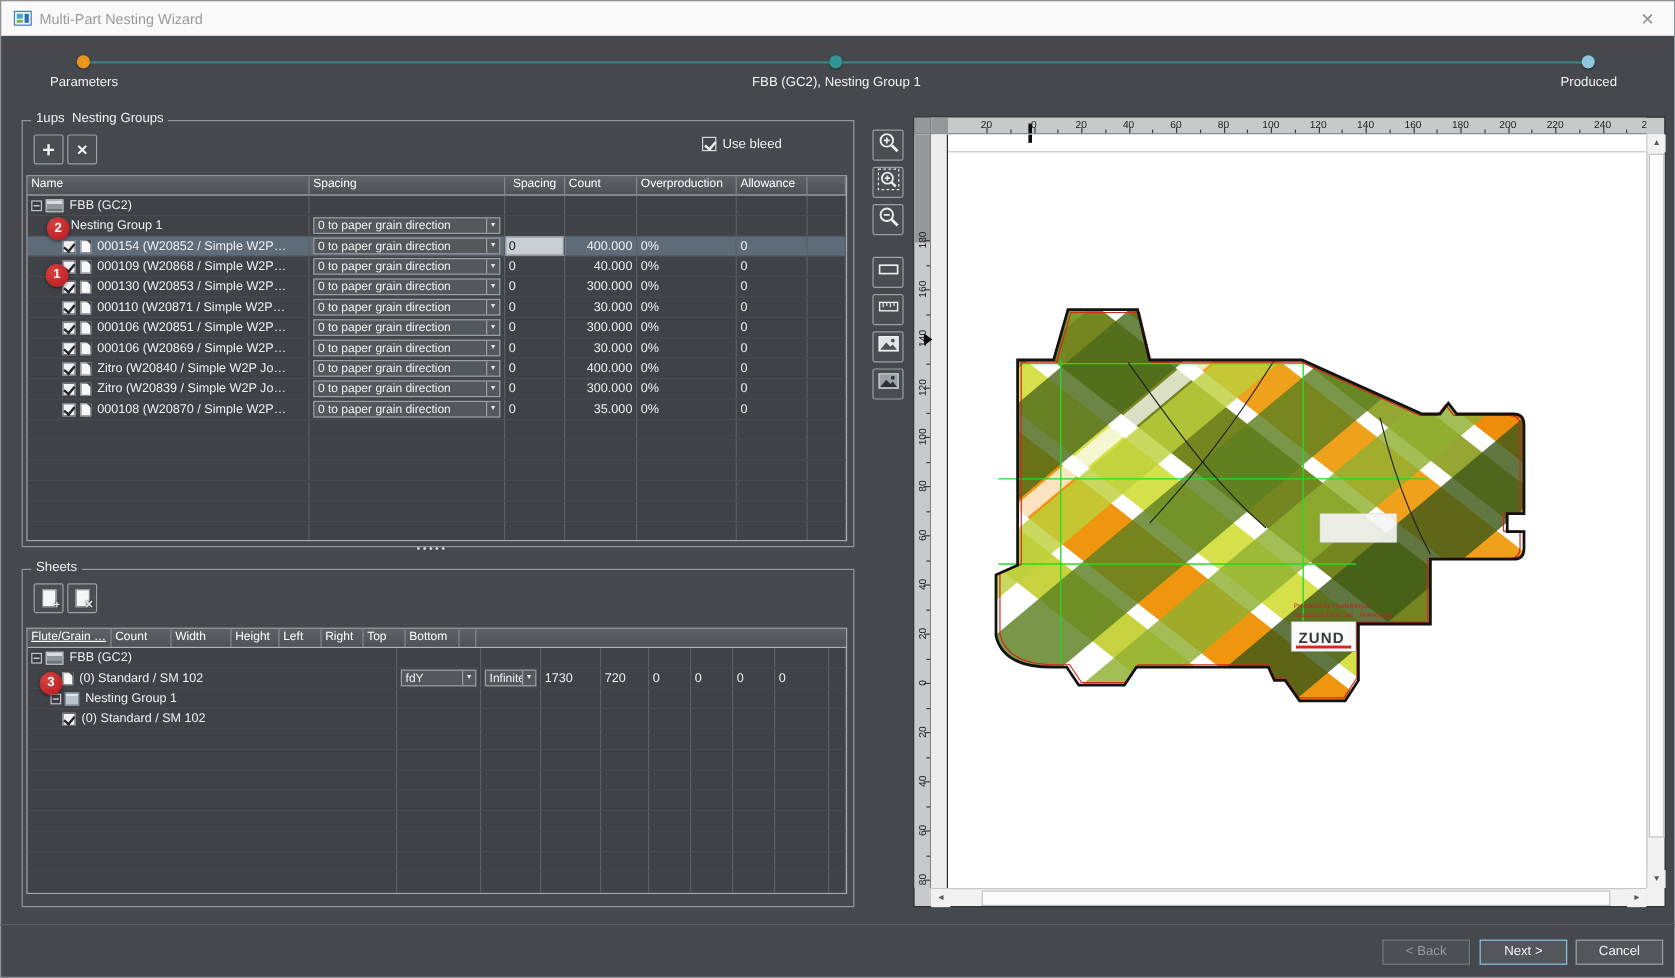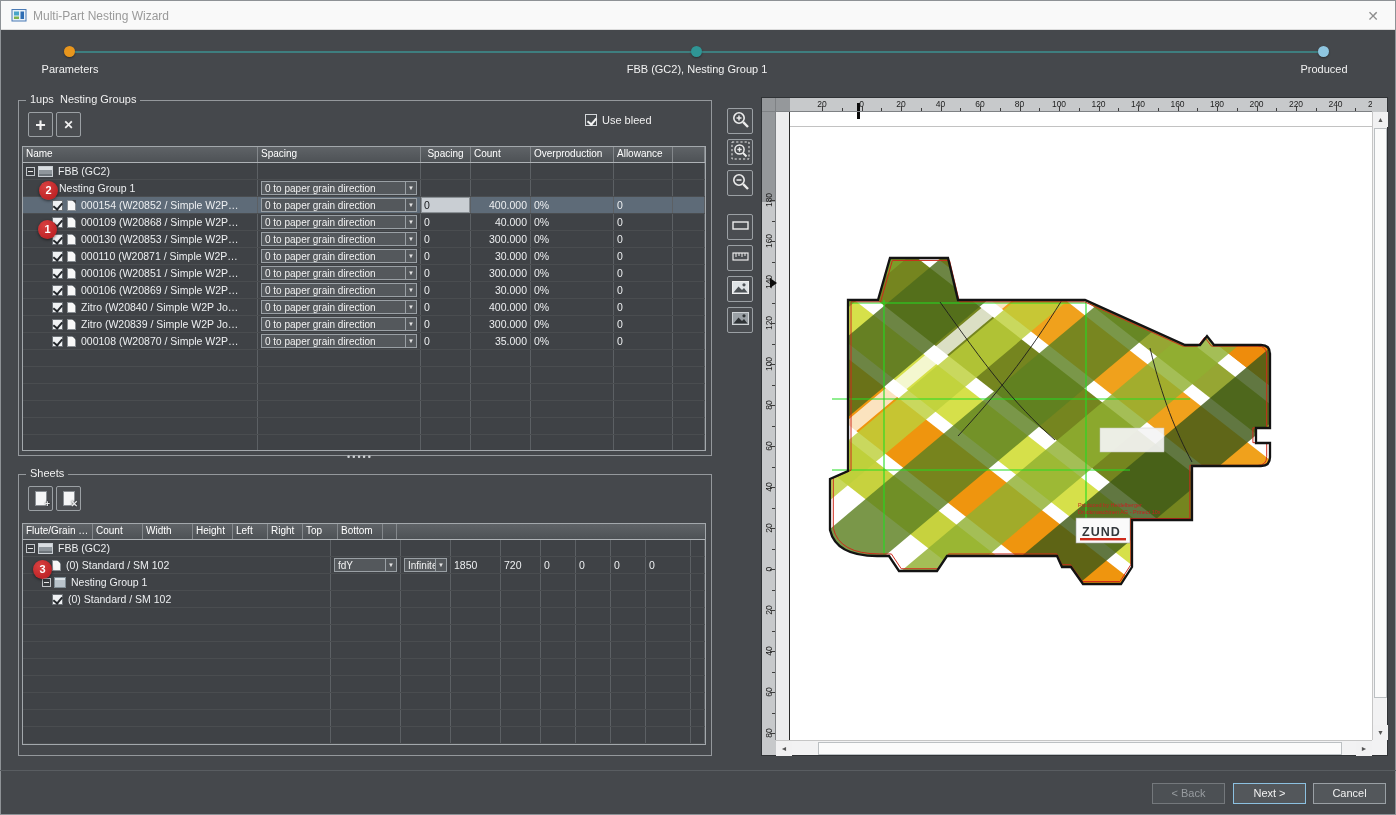--- a/index.html
+++ b/index.html
@@ -413,21 +413,21 @@
     <div class="tb-btn" style="left:9px;top:11px;">
       <span class="icon-page-lg"></span>
       <span class="mini-glyph">+</span>
     </div>
     <div class="tb-btn" style="left:37px;top:11px;">
       <span class="icon-page-lg"></span>
       <span class="mini-glyph">✕</span>
     </div>
     <div class="grid" style="top:48px;height:222px;">
       <div class="grid-header" id="sheet-head">
-          <div class="th" style="width: 70px;">Flute/Grain …</div>
+          <div class="th" style="width: 70px; text-decoration: underline;">Flute/Grain …</div>
           <div class="th" style="width: 50px;">Count</div>
           <div class="th" style="width: 50px;">Width</div>
           <div class="th" style="width: 40px;">Height</div>
           <div class="th" style="width: 35px;">Left</div>
           <div class="th" style="width: 35px;">Right</div>
           <div class="th" style="width: 35px;">Top</div>
           <div class="th" style="width: 45px;">Bottom</div>
           <div class="th" style="width: 14px;"></div>
         </div>
       <div id="sheet-body">
@@ -458,21 +458,21 @@
                 <span class="ddt">fdY</span>
                 <span class="dda">▼</span>
               </span>
             </div>
             <div class="td" style="width: 50px;">
               <span class="dd">
                 <span class="ddt">Infinite</span>
                 <span class="dda">▼</span>
               </span>
             </div>
-            <div class="td" style="width: 50px;">1850</div>
+            <div class="td" style="width: 50px;">1730</div>
             <div class="td" style="width: 40px;">720</div>
             <div class="td" style="width: 35px;">0</div>
             <div class="td" style="width: 35px;">0</div>
             <div class="td" style="width: 35px;">0</div>
             <div class="td" style="width: 45px;">0</div>
             <div class="td" style="width: 14px;"></div>
           </div>
           <div class="tr">
             <div class="td name" style="width: 308px;">
               <span style="flex: 0 0 16px; width: 16px;"></span>

